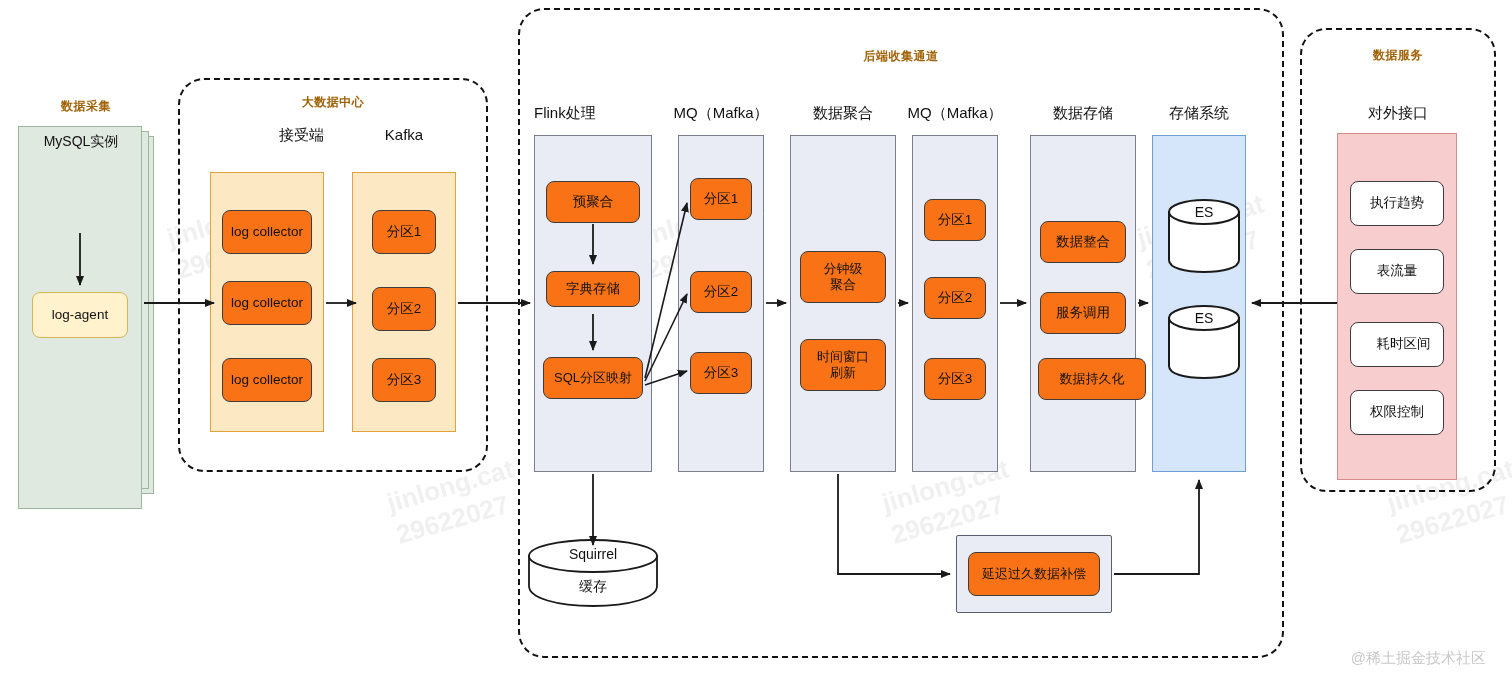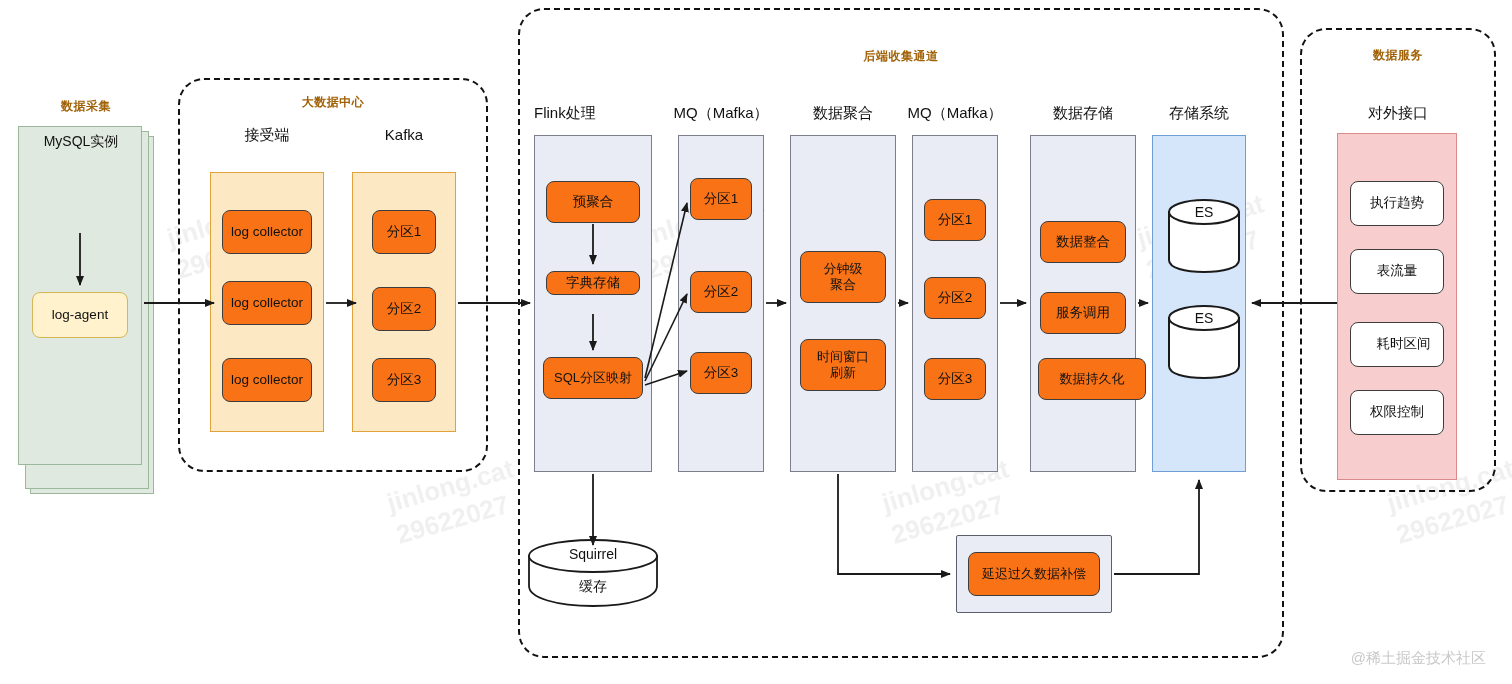--- a/index.html
+++ b/index.html
@@ -154,47 +154,47 @@
   <div class="wm" style="left:1390px; top:470px;">
     <span>jinlong.cat</span>
     <span class="l2">29622027</span>
   </div>
 
   <div class="group-title" style="left:16px; top:98px; width:140px;">数据采集</div>
 
   <div class="stack-sheet" style="left:30px; top:136px; width:124px; height:358px;"></div>
   <div class="stack-sheet" style="left:25px; top:131px; width:124px; height:358px;"></div>
 
-  <div class="lane green" style="left:18px; top:126px; width:124px; height:339px;">
+  <div class="lane green" style="left:18px; top:126px; width:124px; height:383px;">
     <div class="lane-cap" style="left:0; top:6px; width:124px; font-size:14px;">MySQL实例</div>
   </div>
   <div class="node yellowbox" style="left:32px; top:292px; width:96px; height:46px;">log-agent</div>
 
   <div class="abs dash-group" style="left:178px; top:78px; width:310px; height:394px;"></div>
   <div class="group-title" style="left:178px; top:94px; width:310px;font-family:Liberation Serif, serif;">大数据中心</div>
 
-  <div class="lane-cap" style="left:210px; top:126px; width:114px;">接受端</div>
+  <div class="lane-cap" style="left:210px; top:126px; width:114px;text-align:right;">接受端</div>
   <div class="lane orange" style="left:210px; top:172px; width:114px; height:260px;"></div>
   <div class="node purple" style="left:222px; top:210px; width:90px; height:44px;">log collector</div>
   <div class="node purple" style="left:222px; top:281px; width:90px; height:44px;">log collector</div>
   <div class="node purple" style="left:222px; top:358px; width:90px; height:44px;">log collector</div>
 
   <div class="lane-cap" style="left:352px; top:126px; width:104px;">Kafka</div>
   <div class="lane orange" style="left:352px; top:172px; width:104px; height:260px;"></div>
   <div class="node purple" style="left:372px; top:210px; width:64px; height:44px;">分区1</div>
   <div class="node purple" style="left:372px; top:287px; width:64px; height:44px;">分区2</div>
   <div class="node purple" style="left:372px; top:358px; width:64px; height:44px;">分区3</div>
 
   <div class="abs dash-group" style="left:518px; top:8px; width:766px; height:650px;"></div>
   <div class="group-title" style="left:518px; top:48px; width:766px;">后端收集通道</div>
 
   <div class="lane-cap" style="left:534px; top:104px; width:118px; text-align:left;">Flink处理</div>
   <div class="lane grey" style="left:534px; top:135px; width:118px; height:337px;"></div>
   <div class="node purple" style="left:546px; top:181px; width:94px; height:42px;">预聚合</div>
-  <div class="node purple" style="left:546px; top:271px; width:94px; height:24px;">字典存储</div>
+  <div class="node purple" style="left:546px; top:271px; width:94px; height:36px;">字典存储</div>
   <div class="node purple" style="left:543px; top:357px; width:100px; height:42px; font-size:13px;">SQL分区映射</div>
 
   <div class="lane-cap" style="left:666px; top:104px; width:110px;">MQ（Mafka）</div>
   <div class="lane grey" style="left:678px; top:135px; width:86px; height:337px;"></div>
   <div class="node purple" style="left:690px; top:178px; width:62px; height:42px;">分区1</div>
   <div class="node purple" style="left:690px; top:271px; width:62px; height:42px;">分区2</div>
   <div class="node purple" style="left:690px; top:352px; width:62px; height:42px;">分区3</div>
 
   <div class="lane-cap" style="left:790px; top:104px; width:106px;">数据聚合</div>
   <div class="lane grey" style="left:790px; top:135px; width:106px; height:337px;"></div>

